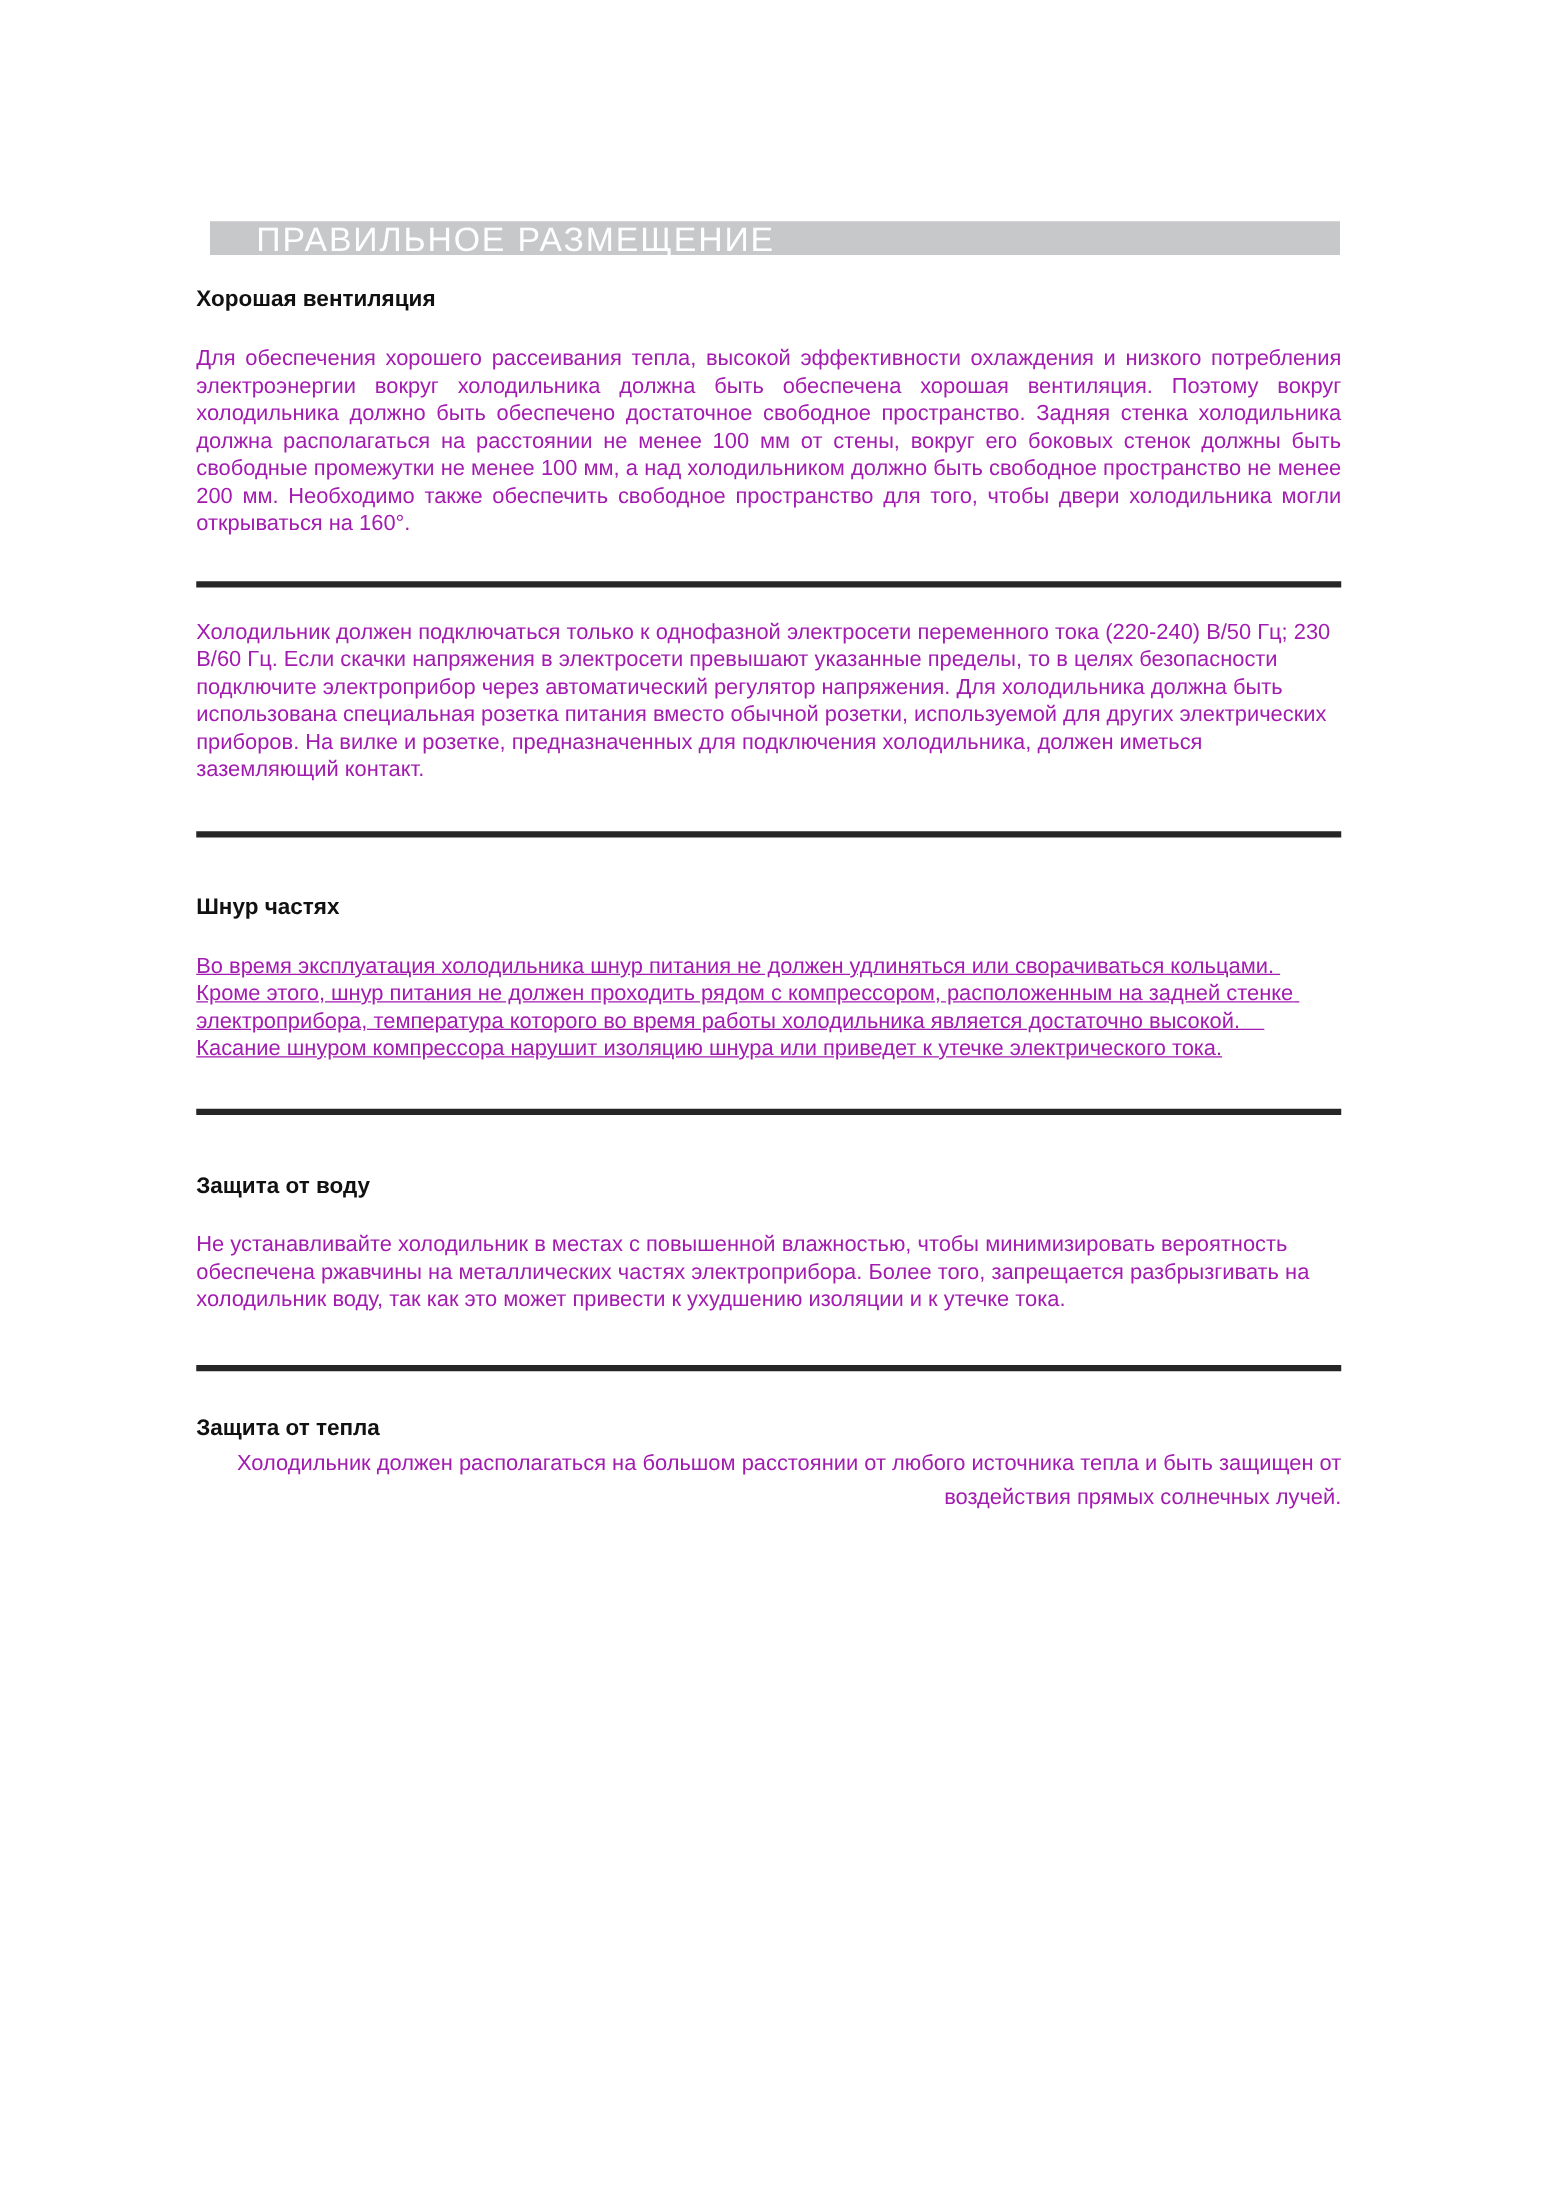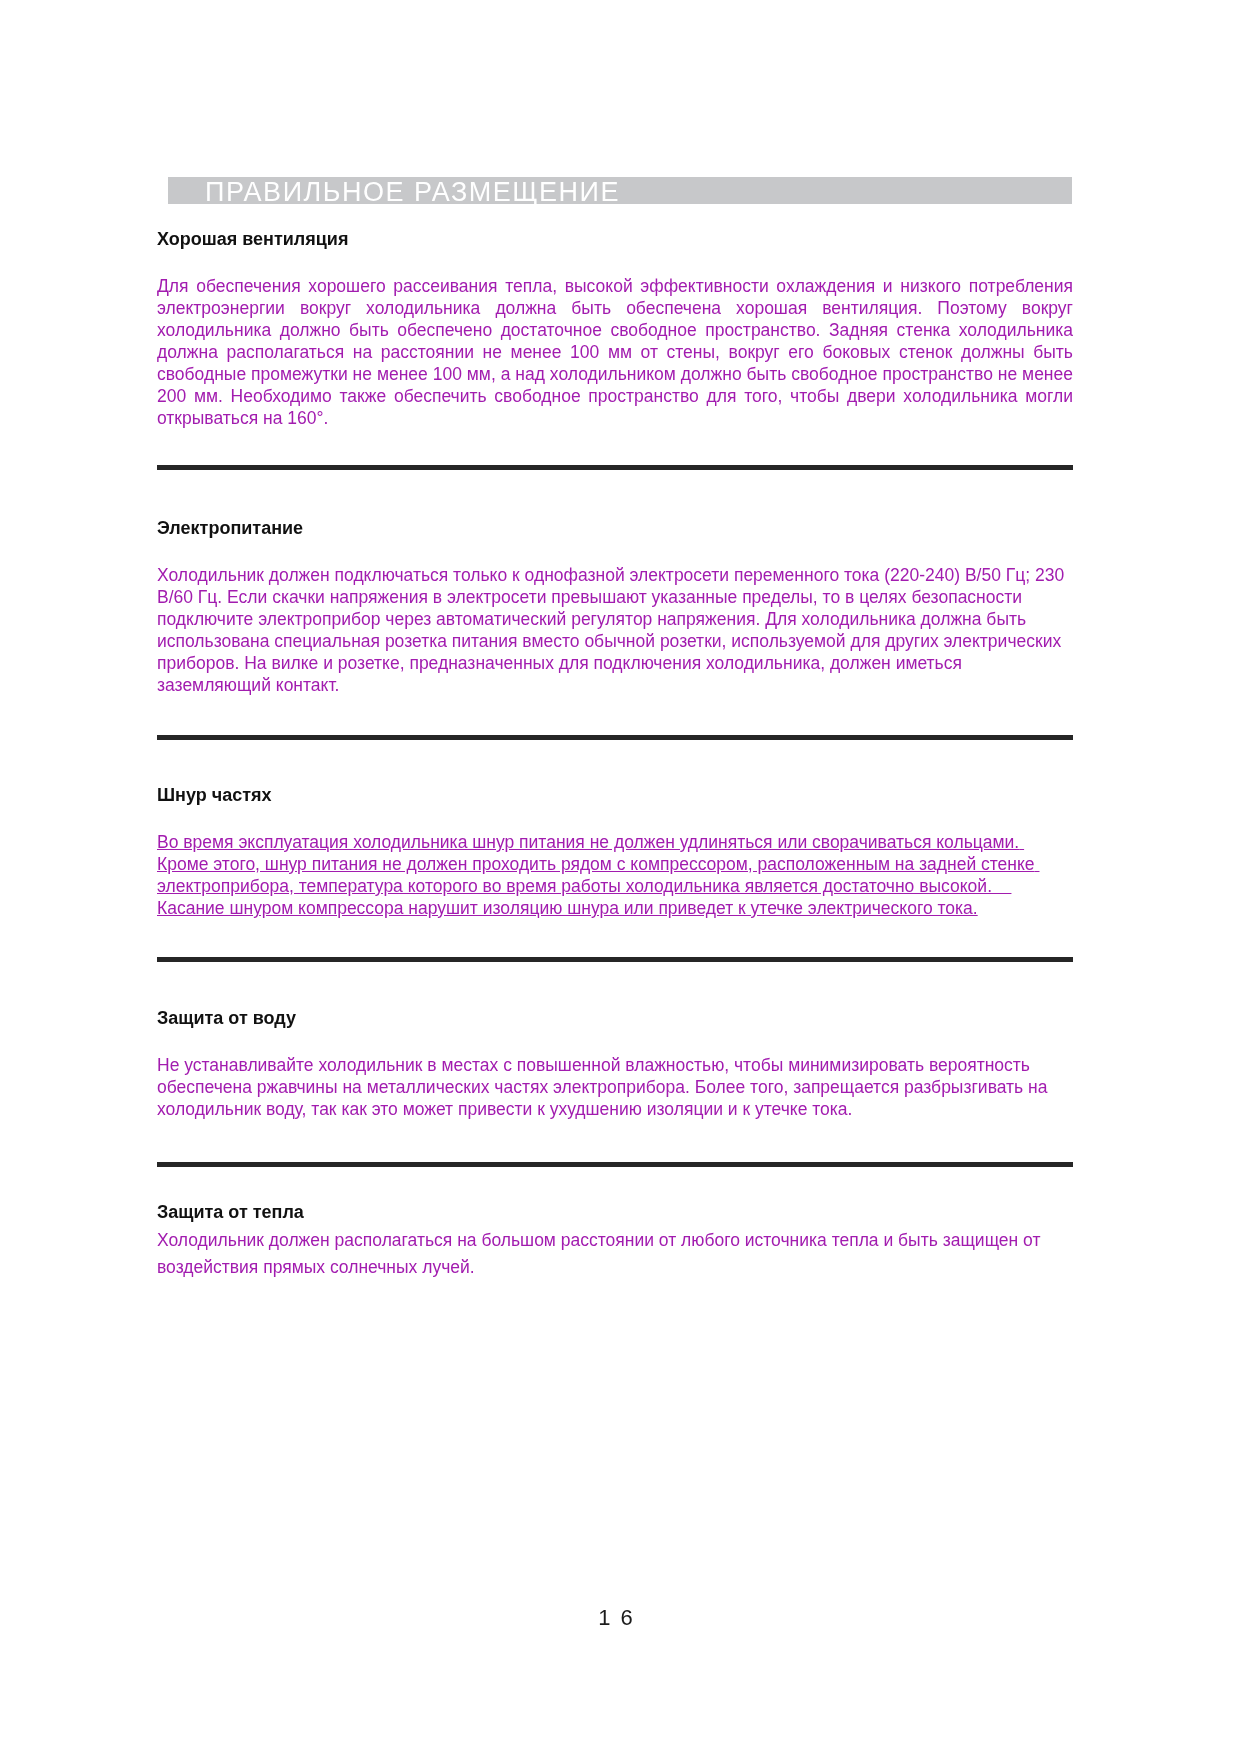--- a/index.html
+++ b/index.html
@@ -44,21 +44,21 @@
     color: #111111;
   }
   .para {
     margin: 0;
     font-size: 17.5px;
     line-height: 22px;
     color: #a21caf;
     white-space: pre-wrap;
   }
   .para.justified { text-align: justify; }
-  .para.loose { line-height: 27px; }
+  .para.loose { line-height: 27px; text-align: right; }
   .rule {
     width: 916px;
     height: 5px;
     background: #262626;
   }
   .mt-h1 { margin-top: 24px; }
   .mt-p1 { margin-top: 24px; }
   .mt-r1 { margin-top: 36px; }
   .mt-h2 { margin-top: 47px; }
   .mt-p2 { margin-top: 24px; }
@@ -88,34 +88,32 @@
 <div class="page">
   <div class="content">
 
     <div class="title-bar">ПРАВИЛЬНОЕ РАЗМЕЩЕНИЕ</div>
 
     <h2 class="section-heading mt-h1">Хорошая вентиляция</h2>
     <p class="para justified mt-p1">Для обеспечения хорошего рассеивания тепла, высокой эффективности охлаждения и низкого потребления электроэнергии вокруг холодильника должна быть обеспечена хорошая вентиляция. Поэтому вокруг холодильника должно быть обеспечено достаточное свободное пространство. Задняя стенка холодильника должна располагаться на расстоянии не менее 100 мм от стены, вокруг его боковых стенок должны быть свободные промежутки не менее 100 мм, а над холодильником должно быть свободное пространство не менее 200 мм. Необходимо также обеспечить свободное пространство для того, чтобы двери холодильника могли открываться на 160°.</p>
 
     <div class="rule mt-r1"></div>
 
-    <h2 class="section-heading mt-h2">Электропитание</h2>
     <p class="para mt-p2">Холодильник должен подключаться только к однофазной электросети переменного тока (220-240) В/50 Гц; 230 В/60 Гц. Если скачки напряжения в электросети превышают указанные пределы, то в целях безопасности подключите электроприбор через автоматический регулятор напряжения. Для холодильника должна быть использована специальная розетка питания вместо обычной розетки, используемой для других электрических приборов. На вилке и розетке, предназначенных для подключения холодильника, должен иметься заземляющий контакт.</p>
 
     <div class="rule mt-r2"></div>
 
     <h2 class="section-heading mt-h3">Шнур частях</h2>
     <p class="para mt-p3">Во время эксплуатация холодильника шнур питания не должен удлиняться или сворачиваться кольцами. Кроме этого, шнур питания не должен проходить рядом с компрессором, расположенным на задней стенке электроприбора, температура которого во время работы холодильника является достаточно высокой.    Касание шнуром компрессора нарушит изоляцию шнура или приведет к утечке электрического тока.</p>
 
     <div class="rule mt-r3"></div>
 
     <h2 class="section-heading mt-h4">Защита от воду</h2>
     <p class="para mt-p4">Не устанавливайте холодильник в местах с повышенной влажностью, чтобы минимизировать вероятность обеспечена ржавчины на металлических частях электроприбора. Более того, запрещается разбрызгивать на холодильник воду, так как это может привести к ухудшению изоляции и к утечке тока.</p>
 
     <div class="rule mt-r4"></div>
 
     <h2 class="section-heading mt-h5">Защита от тепла</h2>
     <p class="para loose mt-p5">Холодильник должен располагаться на большом расстоянии от любого источника тепла и быть защищен от воздействия прямых солнечных лучей.</p>
 
   </div>
 
-  <div class="page-number">16</div>
 </div>
 
 </body></html>

